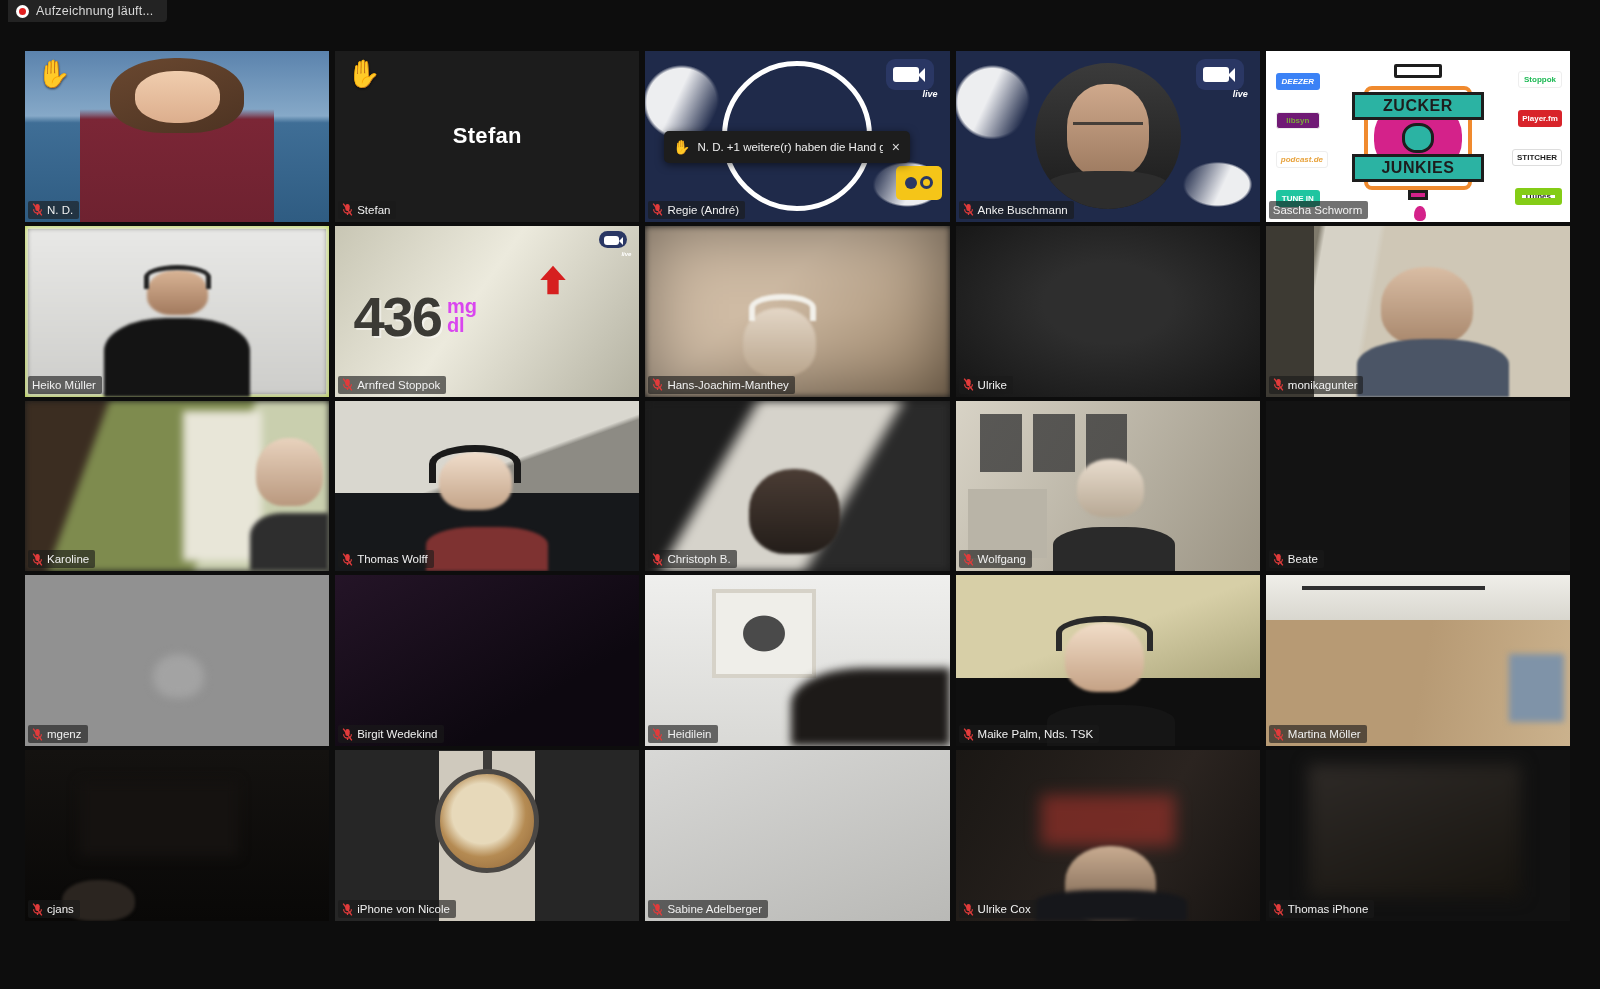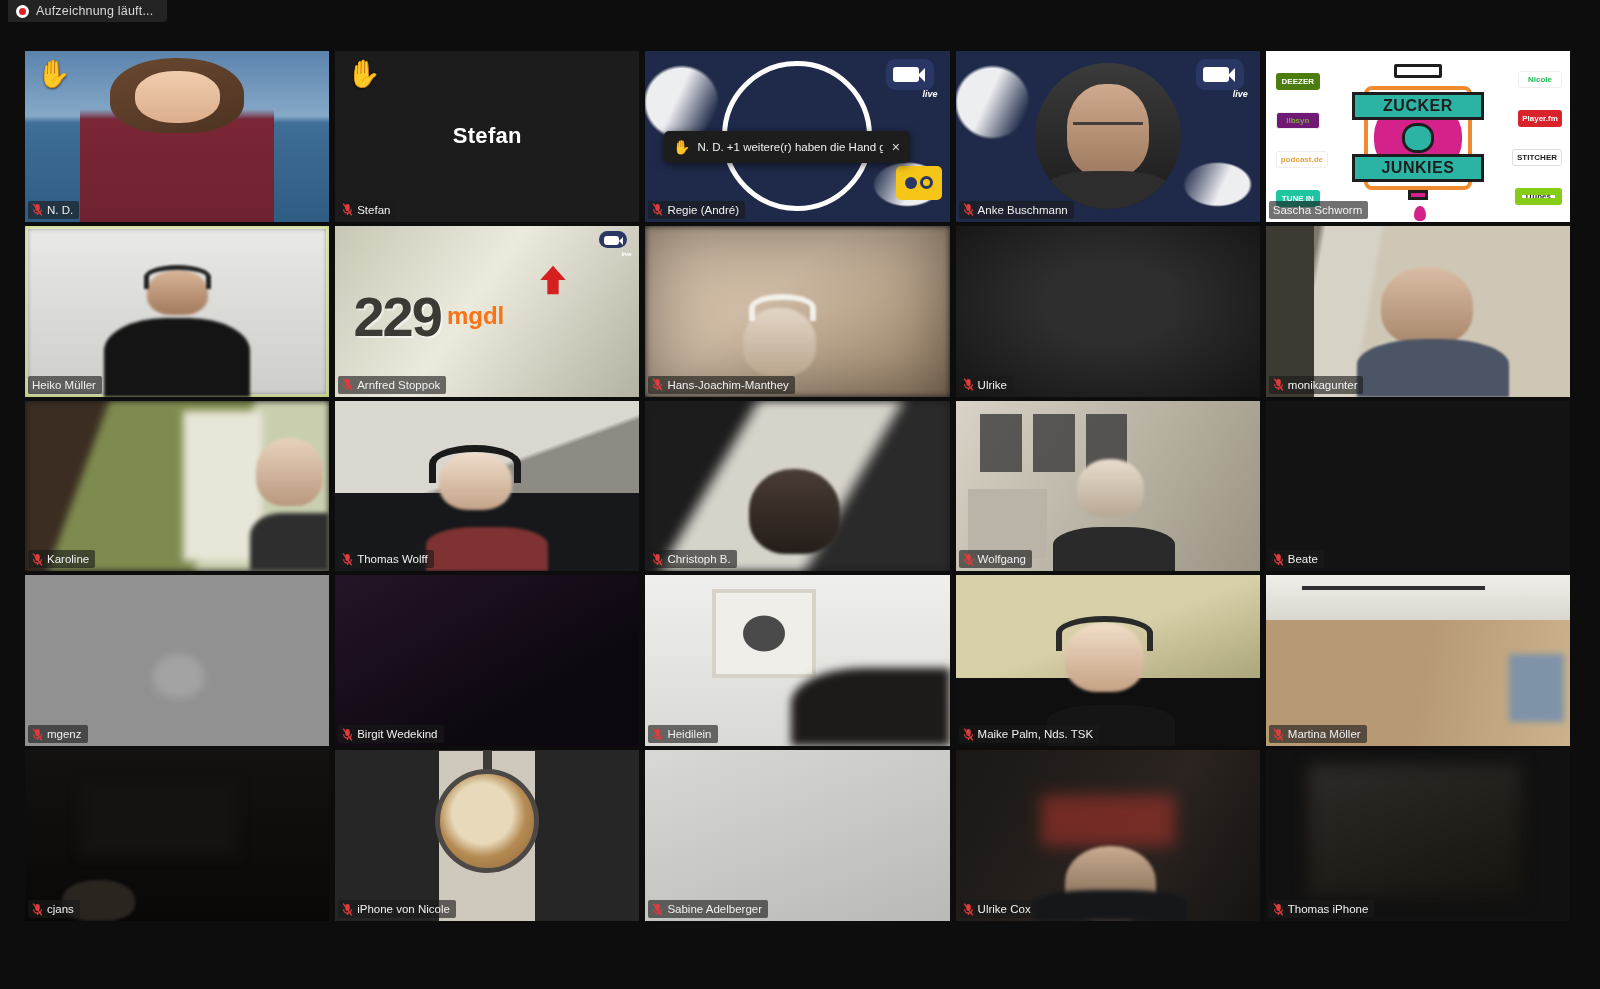--- a/index.html
+++ b/index.html
@@ -435,40 +435,40 @@
             </svg>
           </span>
         <span>Anke Buschmann</span>
       </div>
     </div>
 
     <div class="tile">
       <div class="tile-media">
         <div class="bg zucker">
           <div class="zj-side left">
-            <span class="zj-chip" style="background:#4d7c0f;color:#fff;">DEEZER</span>
+            <span class="zj-chip" style="background:#3b82f6;color:#fff;font-style:italic;">DEEZER</span>
             <span class="zj-chip" style="background:#701a75;color:#7aab3c;border:1px solid #eee;">libsyn</span>
-            <span class="zj-chip" style="background:#fff;color:#e8a33d;border:1px solid #eee;">podcast.de</span>
+            <span class="zj-chip" style="background:#fff;color:#e8a33d;border:1px solid #eee;font-style:italic;">podcast.de</span>
             <span class="zj-chip" style="background:#1fc5a0;color:#fff;">TUNE IN</span>
           </div>
 
           <div class="zj-logo">
             <div class="zj-cap"></div>
             <div class="zj-bottle"></div>
             <div class="zj-donut">
                 <div class="zj-hole"></div>
               </div>
             <div class="zj-band top">ZUCKER</div>
             <div class="zj-band bot">JUNKIES</div>
             <div class="zj-neck"></div>
             <div class="zj-drop"></div>
           </div>
 
           <div class="zj-side right">
-            <span class="zj-chip" style="background:#fff;color:#1db954;border:1px solid #eee;">Nicole</span>
+            <span class="zj-chip" style="background:#fff;color:#1db954;border:1px solid #eee;">Stoppok</span>
             <span class="zj-chip" style="background:#d8232a;color:#fff;">Player.fm</span>
             <span class="zj-chip" style="background:#fff;color:#1d1d1d;border:1px solid #ddd;">STITCHER</span>
             <span class="zj-chip" style="background:#fff;color:#1d1d1d;border:7px solid #84cc16;">iTunes</span>
           </div>
         </div>
       </div>
       <div class="name-badge">
         <span>Sascha Schworm</span>
       </div>
     </div>
@@ -482,22 +482,22 @@
       </div>
       <div class="name-badge">
         <span>Heiko Müller</span>
       </div>
     </div>
 
     <div class="tile">
       <div class="tile-media">
         <div class="bg" style="background:linear-gradient(125deg,#c8c6b4,#eceadd 45%,#b4b2a2);"></div>
         <div style="position:absolute;left:6%;top:36%;width:88%;height:34%;display:flex;align-items:center;gap:6px;">
-          <span style="font-size:56px;font-weight:bold;color:#3b3a35;letter-spacing:-2px;text-shadow:2px 2px 0 rgba(255,255,255,.5);">229</span>
-          <span style="display:flex;line-height:.95;font-size:24px;font-weight:bold;color:#f97316;">
+          <span style="font-size:56px;font-weight:bold;color:#3b3a35;letter-spacing:-2px;text-shadow:2px 2px 0 rgba(255,255,255,.5);">436</span>
+          <span style="display:flex;flex-direction:column;line-height:.95;font-size:20px;font-weight:bold;color:#d946ef;">
             <span>mg</span>
             <span>dl</span>
           </span>
         </div>
         <svg style="position:absolute;left:66%;top:22%;width:34px;height:34px;" viewBox="0 0 24 24">
           <path d="M12 2 L21 12 H16 V22 H8 V12 H3 Z" fill="#d61f1f"></path>
         </svg>
       </div>
       <div class="live-logo small">
         <div class="bubble"></div>

